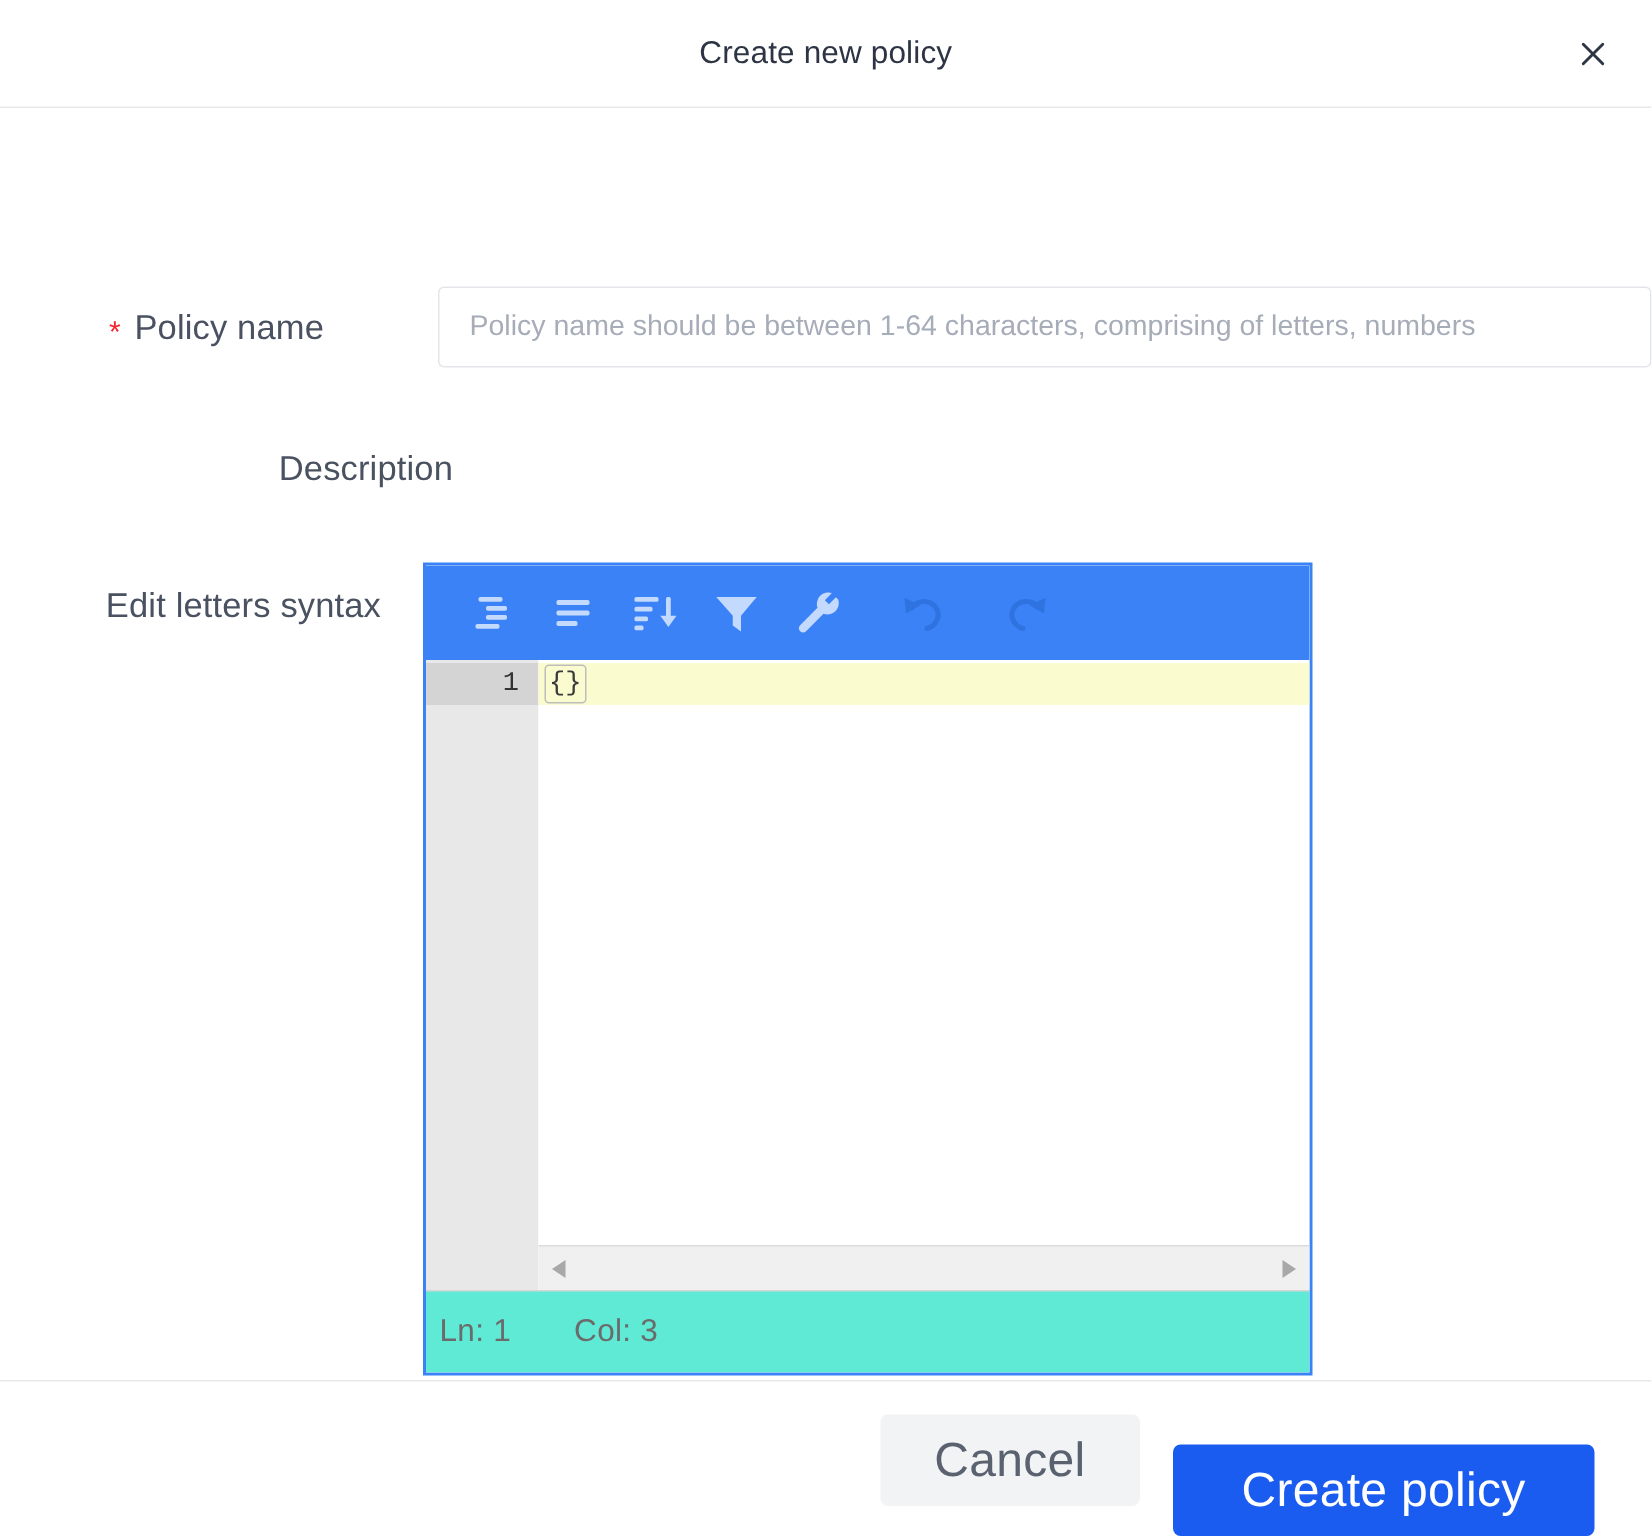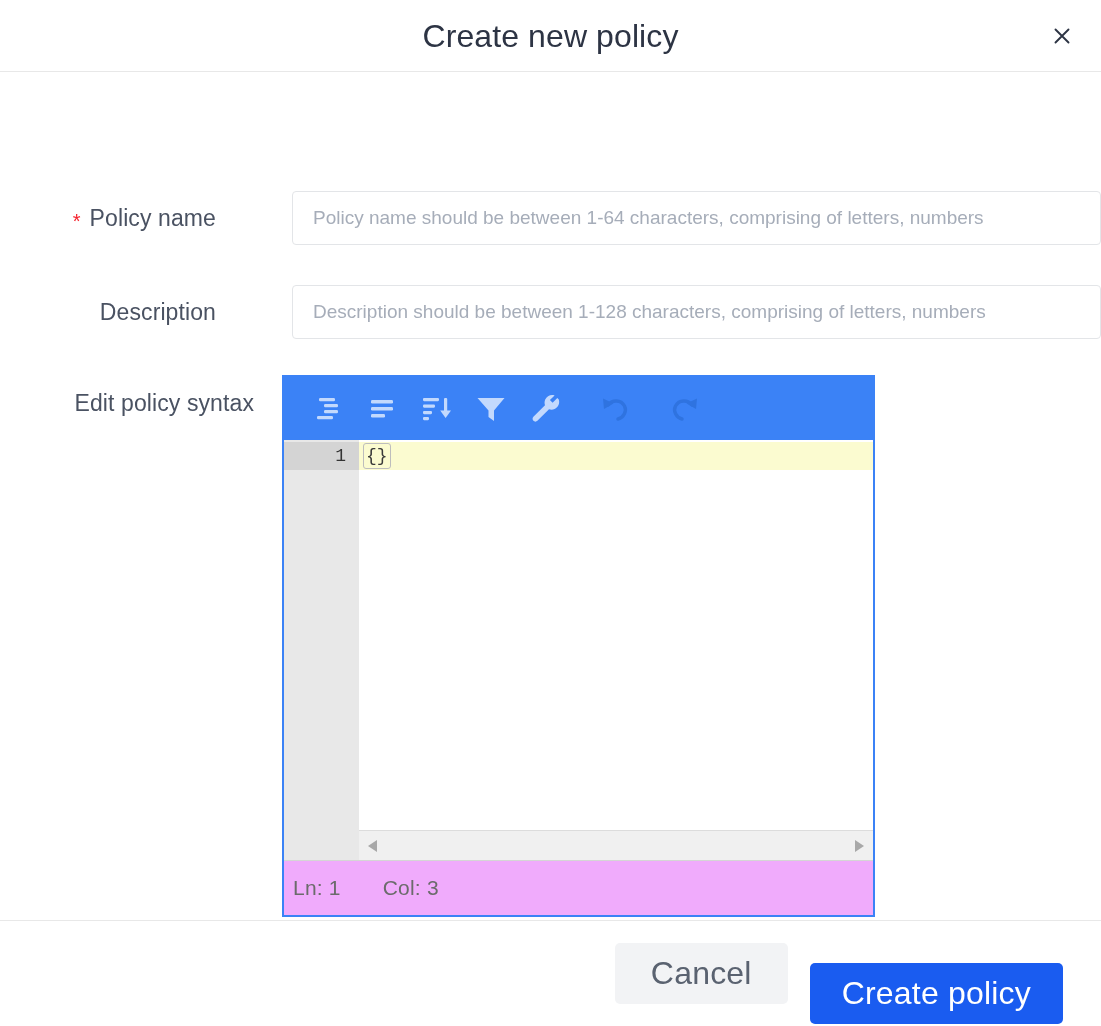--- a/index.html
+++ b/index.html
@@ -25,21 +25,21 @@
   .dialog-header {
     position: relative;
     height: 72px;
     flex: 0 0 72px;
     border-bottom: 1px solid #e8e8e8;
     display: flex;
     align-items: center;
     justify-content: center;
   }
   .dialog-title {
-    font-size: 32px;
+    font-size: 21px;
     color: #2d3444;
     font-weight: 400;
     letter-spacing: 0.1px;
     line-height: 1;
   }
   .close-button {
     position: absolute;
     right: 22px;
     top: 50%;
     transform: translateY(-50%);
@@ -215,21 +215,21 @@
     height: 16px;
     display: flex;
     align-items: center;
     justify-content: center;
     cursor: pointer;
   }
   .scroll-arrow svg { display: block; }
 
   .editor-status {
     flex: 0 0 55px;
-    background: #f0abfc;
+    background: #5eead4;
     border-top: 1px solid #d5d5d5;
     display: flex;
     align-items: center;
     padding-left: 9px;
     gap: 0;
   }
   .status-item {
     font-size: 21px;
     color: #6b6b6b;
     letter-spacing: 0.2px;
@@ -256,21 +256,21 @@
     letter-spacing: 0.2px;
   }
   .btn-cancel {
     background: #f2f3f5;
     color: #5a6270;
     padding: 0 36px;
   }
   .btn-primary {
     background: #1a5cf0;
     color: #ffffff;
-    padding: 0 32px;
+    padding: 0 46px;
     margin-top: 40px;
   }
 </style>
 </head>
 <body>
 
 <div class="dialog">
 
   <div class="dialog-header">
     <div class="dialog-title">Create new policy</div>
@@ -289,27 +289,24 @@
       <div class="field-label">
         <span class="req-star">*</span><span>Policy name</span>
       </div>
       <div class="field-control">
         <input class="text-input" type="text" placeholder="Policy name should be between 1-64 characters, comprising of letters, numbers" style="">
       </div>
     </div>
 
     <div class="form-row row-desc">
       <div class="field-label">Description</div>
-      <div class="field-control">
-        <input class="text-input" type="text" placeholder="Description should be between 1-128 characters, comprising of letters, numbers" style="">
-      </div>
     </div>
 
     <div class="form-row row-editor">
-      <div class="field-label editor-label">Edit policy syntax</div>
+      <div class="field-label editor-label">Edit letters syntax</div>
       <div class="field-control">
         <div class="editor">
 
           <div class="editor-toolbar">
 
             <button class="tool-btn">
               <span>
                 <svg width="30" height="26" viewBox="0 0 30 26">
                   <g class="ico-bright">
                     <rect x="5" y="2" width="16" height="3.2" rx="1.2"></rect>

